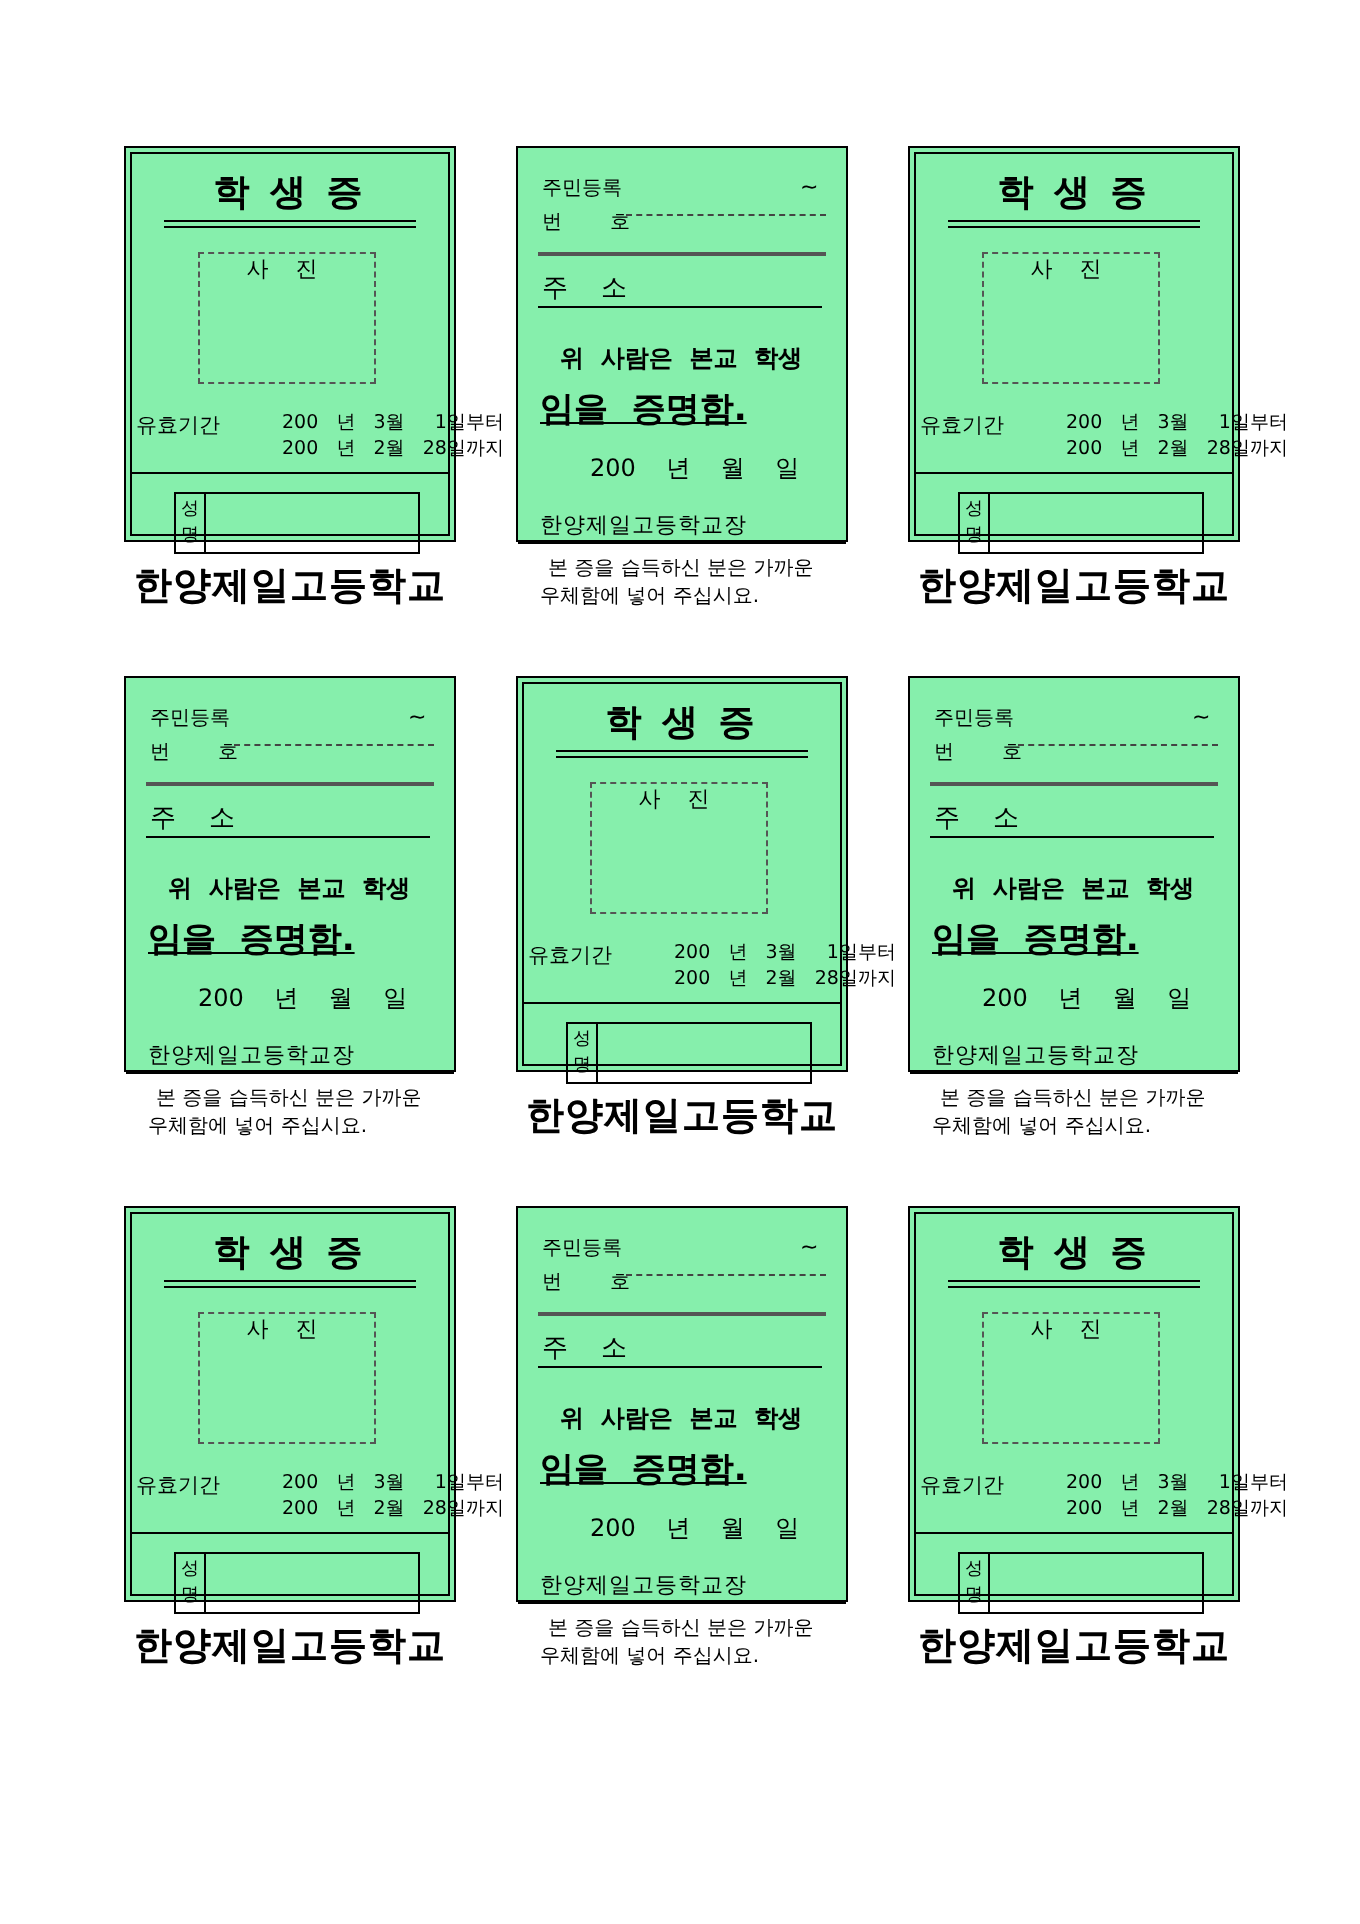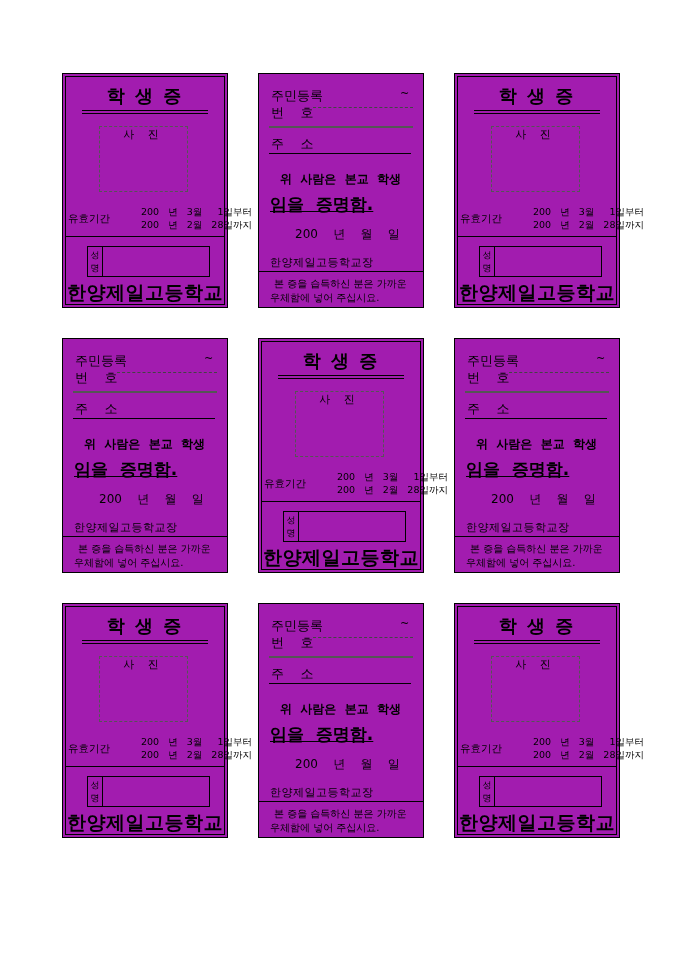--- a/index.html
+++ b/index.html
@@ -5,21 +5,21 @@
   * { margin:0; padding:0; box-sizing:border-box; }
   html,body { background:#e8e8e8; }
   .page {
     position:relative;
     width:680px; height:962px;
     background:#ffffff;
     font-family:"DejaVu Sans", sans-serif;
     color:#000;
     overflow:hidden;
   }
-  .card { position:absolute; width:166px; height:235px; background:#a21caf; }
+  .card { position:absolute; width:166px; height:198px; background:#86efac; }
   
   .r0 { top:73px; } .r1 { top:338px; } .r2 { top:603px; }
   .c0 { left:62px; } .c1 { left:258px; } .c2 { left:454px; }
 
   
   .front { border:1.5px solid #000; }
   .front-inner { position:absolute; inset:2px; border:1px solid #000; }
   .f-title {
     position:absolute; top:7px; left:0; right:0;
     text-align:center; font-size:18px; font-weight:bold;
@@ -30,21 +30,21 @@
     border-top:1.5px solid #000; border-bottom:1px solid #000;
   }
   .f-photo {
     position:absolute; top:49px; left:33px; width:89px; height:66px;
     border:1.5px dashed #555;
     display:flex; align-items:flex-start; justify-content:center;
   }
   .f-photo-label { font-size:11px; letter-spacing:5px; white-space:pre; }
   .f-validity {
     position:absolute; top:129px; left:2px; right:1px;
-    display:flex; align-items:center;
+    display:flex; 
   }
   .f-validity-label { font-size:10.5px; width:45px; flex:0 0 auto; white-space:pre; }
   .f-validity-dates { font-size:9.5px; line-height:12.5px; white-space:pre;margin-left:28px; }
   .f-sep { position:absolute; top:159px; left:0; right:0; border-top:1.5px solid #000; }
   .f-namebox {
     position:absolute; top:169px; left:21px; width:123px; height:31px;
     border:1px solid #000; display:flex;
   }
   .f-namecell {
     width:15px; border-right:1px solid #000;
@@ -54,21 +54,21 @@
   .f-namevalue { flex:1; }
   .f-school {
     position:absolute; top:203px; left:0; right:0;
     text-align:center; font-size:19px; font-weight:bold; letter-spacing:0.5px;
   }
 
   
   .back { border:1.5px solid #000; }
   .b-resident {
     position:absolute; top:13px; left:12px;
-    font-size:13px; line-height:17px; white-space:pre;
+    font-size:10px; line-height:17px; white-space:pre;font-family:Liberation Mono, monospace;
   }
   .b-dash {
     position:absolute; top:33px; left:54px; width:100px;
     border-bottom:1.5px dashed #444;
   }
   .b-tilde { position:absolute; top:13px; left:141px; font-size:11px; }
   .b-thickline { position:absolute; top:52px; left:10px; right:10px; border-top:2.5px solid #555; }
   .b-addr { position:absolute; top:61px; left:12px; font-size:13px; white-space:pre; }
   .b-addrline { position:absolute; top:79px; left:10px; right:12px; border-top:1.5px solid #000; }
   .b-stm1 {

